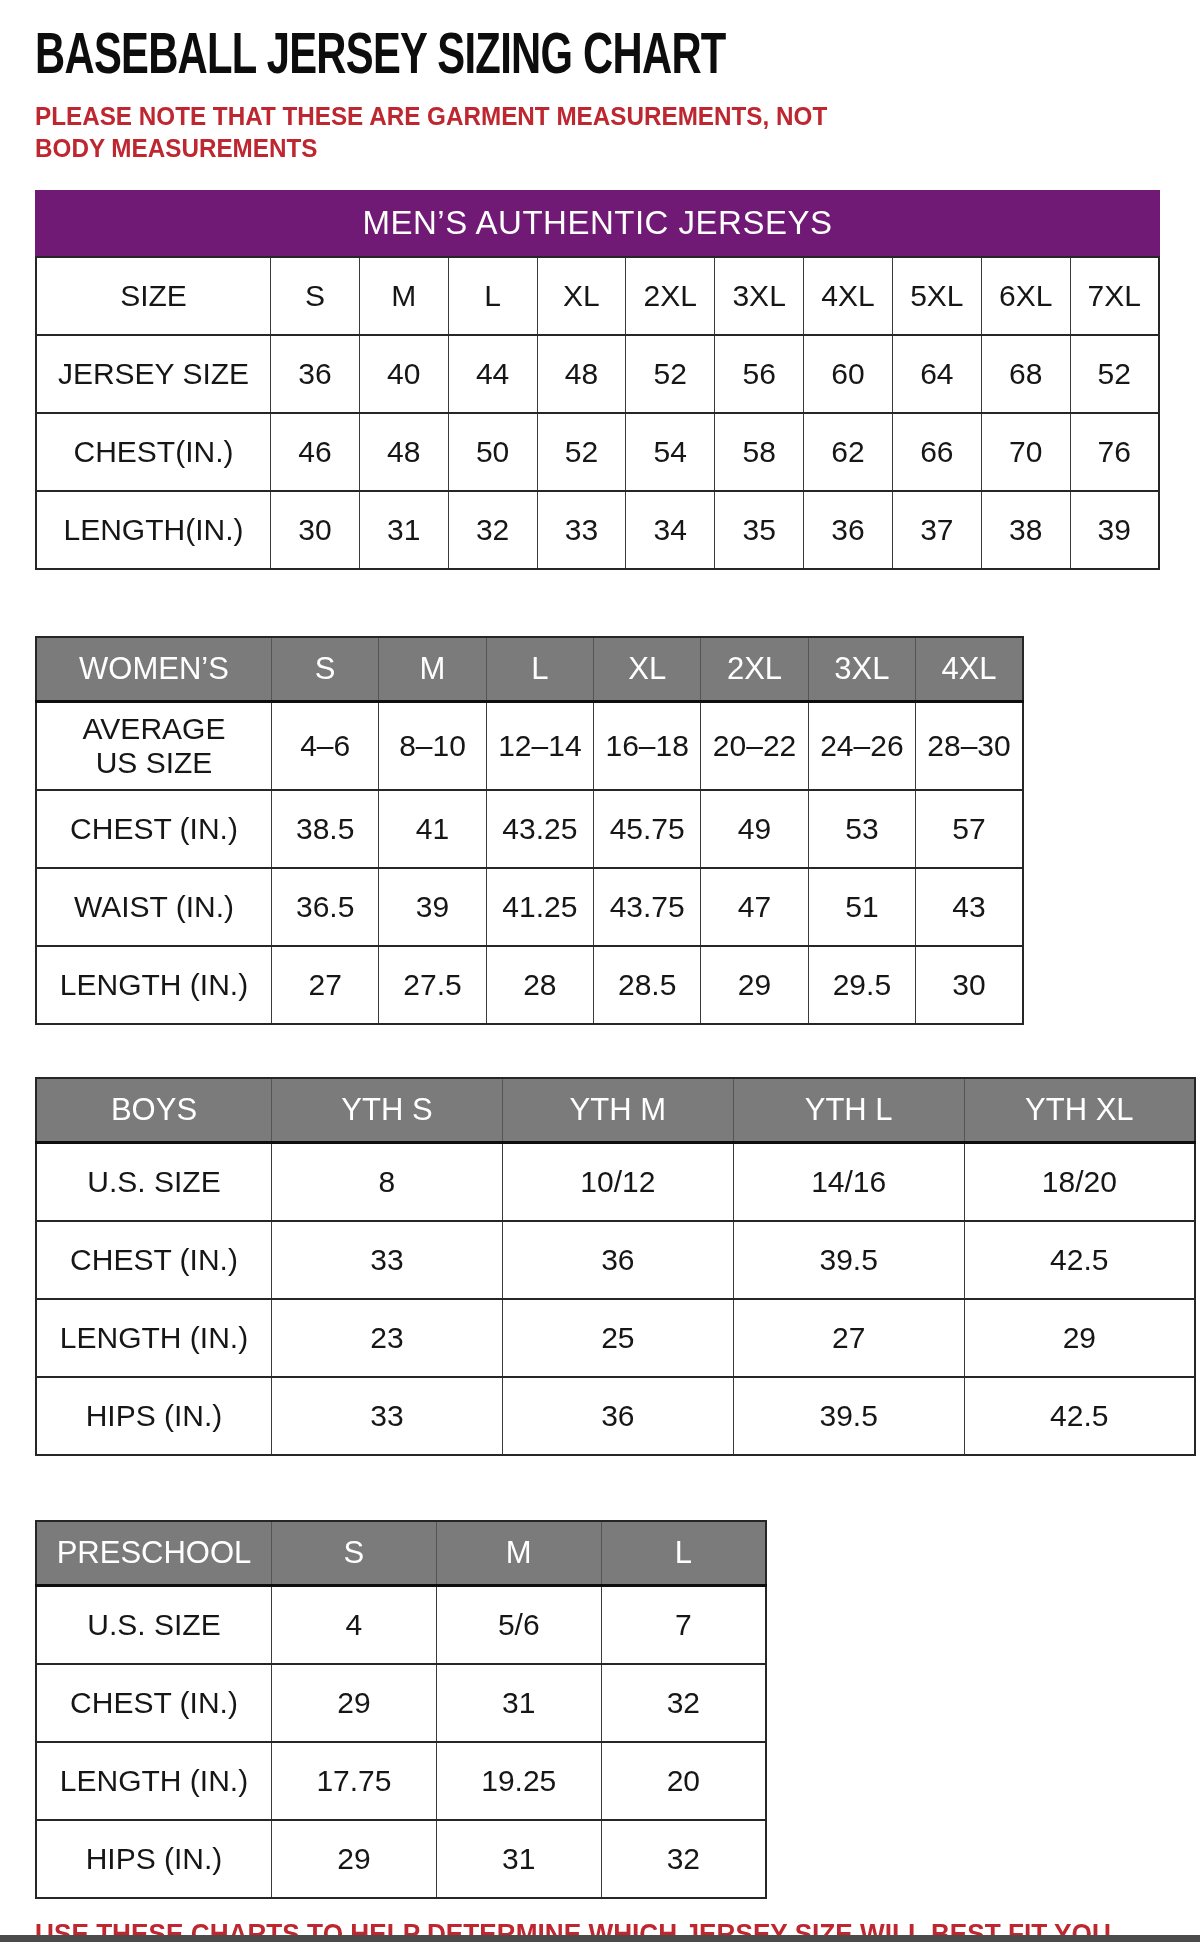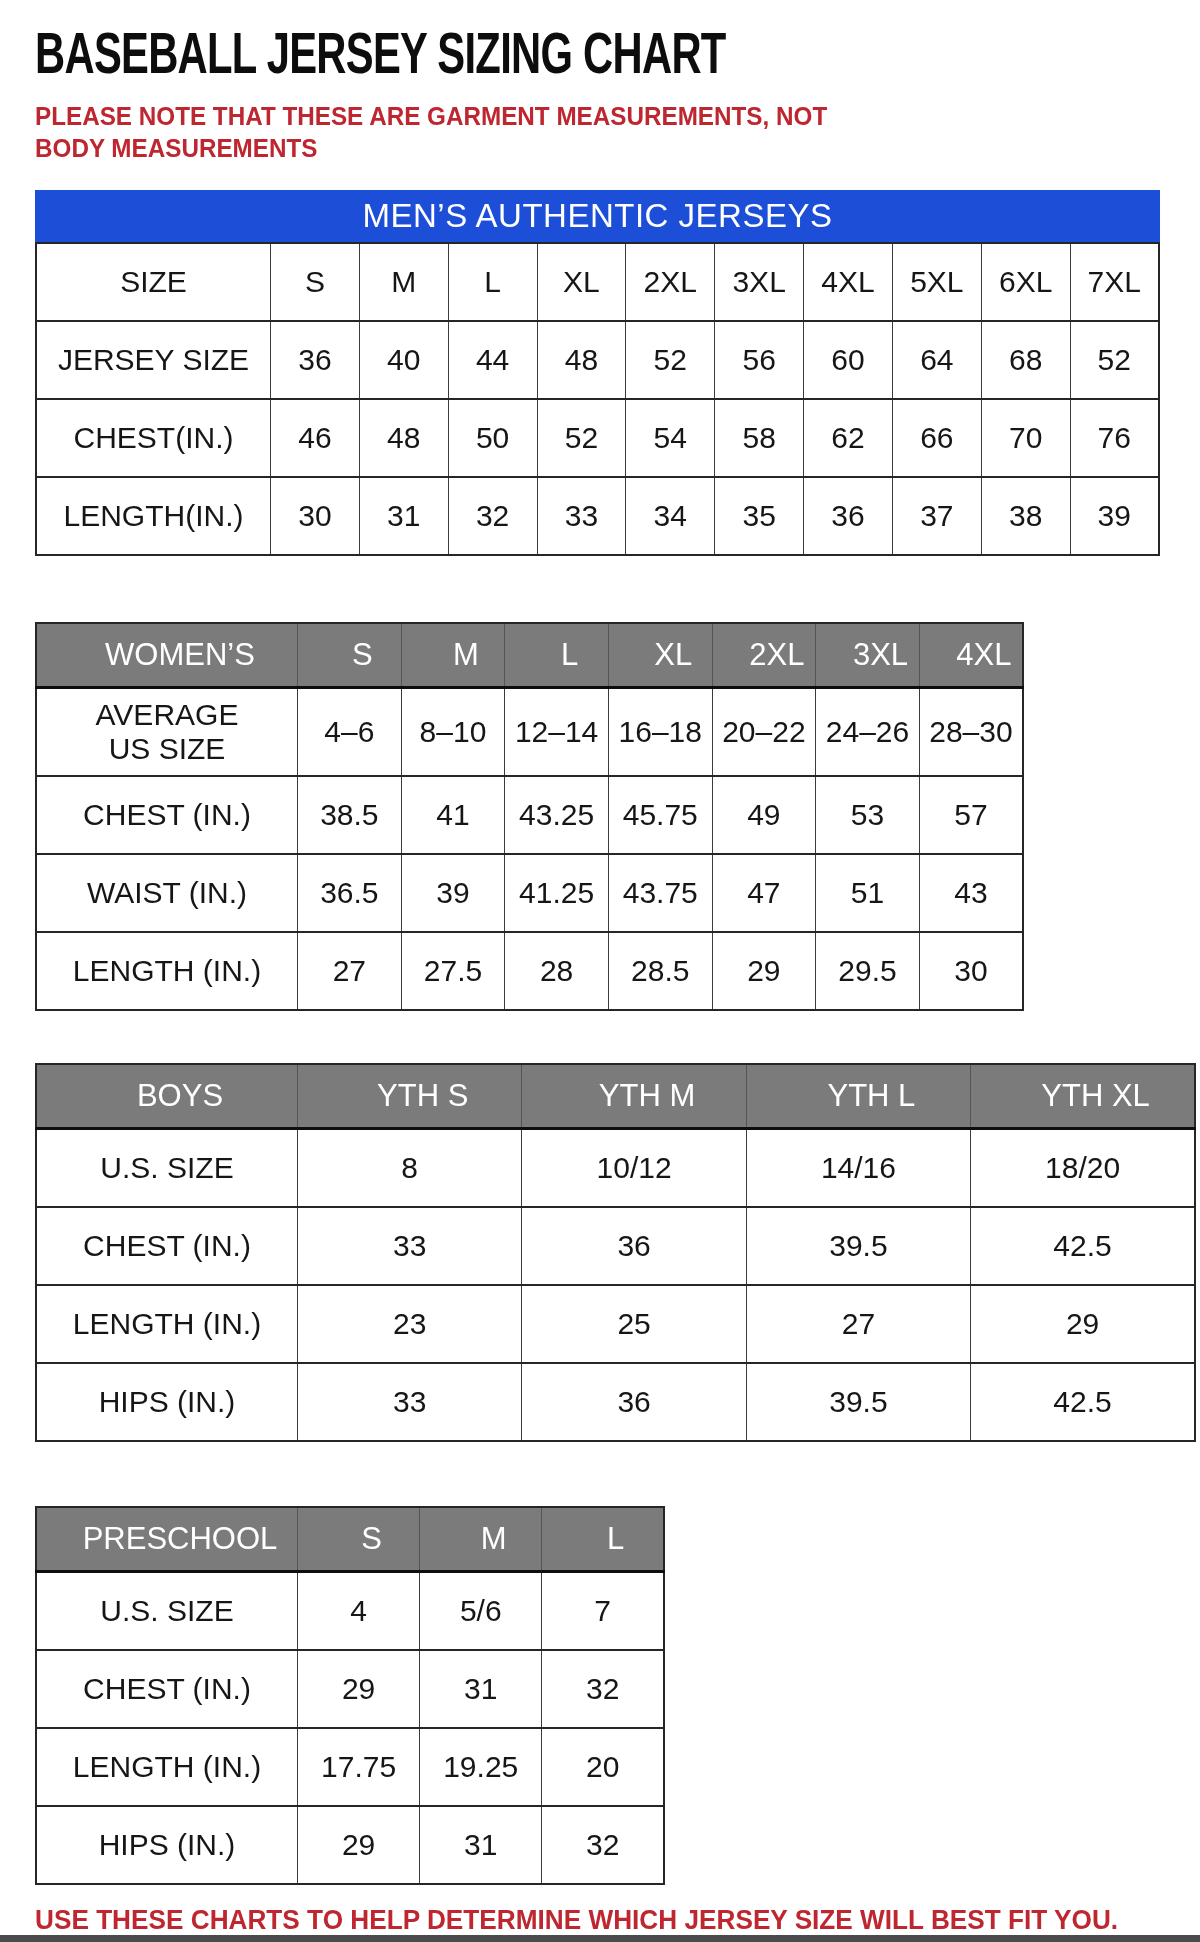--- a/index.html
+++ b/index.html
@@ -12,43 +12,43 @@
   h1{
     margin:0 0 18px 0;font-size:58px;font-weight:bold;letter-spacing:-1px;
     white-space:nowrap;transform:scaleX(0.72);transform-origin:0 50%;
     color:#0d0d0d;line-height:1.0;
   }
   .note{
     margin:0 0 26px 0;max-width:880px;font-size:25px;line-height:1.28;
     color:#be2630;font-weight:bold;transform:scaleX(0.97);transform-origin:0 0;
   }
   .band{
-    width:1125px;height:52px;background:#1d4ed8;color:#ffffff;
+    width:1125px;height:66px;background:#701a75;color:#ffffff;
     display:flex;align-items:center;justify-content:center;
     font-size:33px;letter-spacing:0.5px;
   }
   table{border-collapse:collapse;table-layout:fixed;border:2px solid #262626;}
   td{
     border:1px solid #3b3b3b;border-top:2px solid #262626;border-bottom:2px solid #262626;
     text-align:center;vertical-align:middle;font-size:30px;height:76px;
     padding:0;color:#161616;
   }
   td.lbl{width:233px;margin-left:16px;}
   tr.hdr td{
     background:#7b7b7b;color:#ffffff;border-bottom:3px solid #0e0e0e;
-    font-size:31px;height:62px;border-left-color:#555;border-right-color:#555;padding-left:26px;
+    font-size:31px;height:62px;border-left-color:#555;border-right-color:#555;
   }
   .wrap2{white-space:pre-line;line-height:1.15;}
   .tall td{height:86px;}
   .mens{width:1125px;margin-bottom:66px;}
   .womens{width:989px;margin-bottom:52px;}
   .womens td.lbl{width:234px;}
   .boys{width:1161px;margin-bottom:64px;}
   .boys td.lbl{width:234px;}
-  .preschool{width:630px;margin-bottom:0;}
+  .preschool{width:732px;margin-bottom:0;}
   .preschool td.lbl{width:234px;}
   .footer{
     margin:20px 0 0 0;font-size:27px;color:#be2630;font-weight:bold;
     white-space:nowrap;transform:scaleX(0.97);transform-origin:0 0;
   }
   .bottom-bar{
     position:absolute;left:0;bottom:0;width:1200px;height:7px;background:#4b4b4b;
   }
 </style>
 </head>

